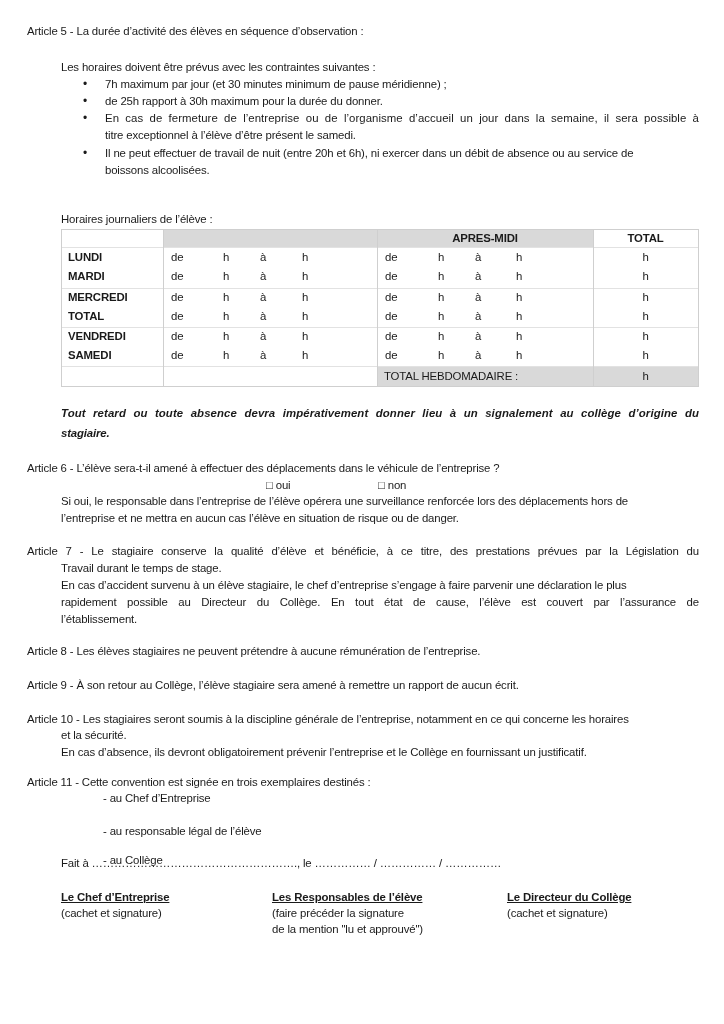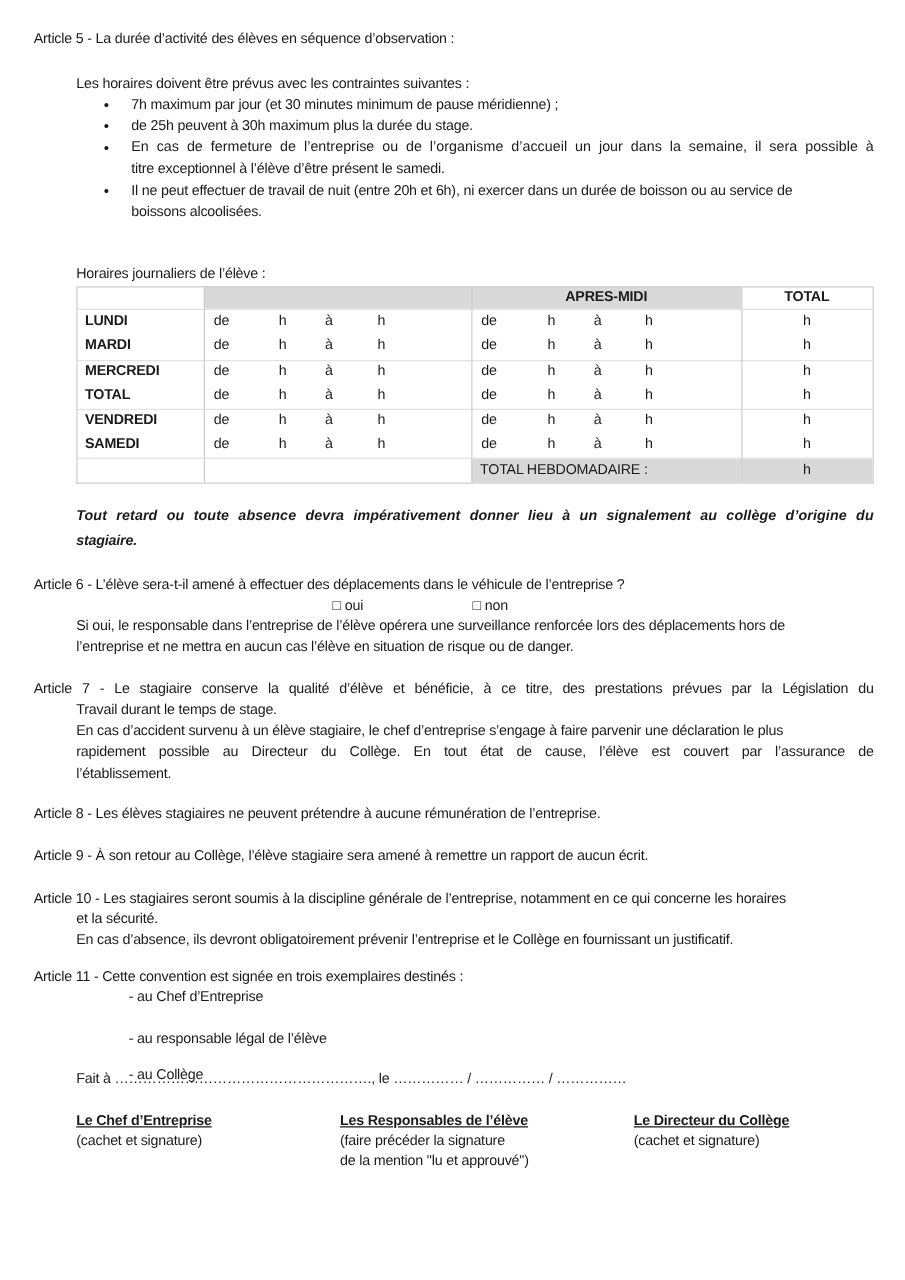--- a/index.html
+++ b/index.html
@@ -30,28 +30,28 @@
 <div class="line" style="left:27px; top:23px;">
   <span class="b">Article 5</span><span> - </span><span class="b">La durée d’activité</span><span> des élèves en séquence d’observation :</span>
 </div>
 <div class="line" style="left:61px; top:59px;">Les horaires doivent être prévus avec les contraintes suivantes :</div>
 
 <div>
   <span class="bullet" style="left:83px; top:76px;">•</span>
   <div class="line" style="left:105px; top:76px;"><span class="b">7h</span><span> maximum par jour (et 30 minutes minimum de pause méridienne) ;</span></div>
 
   <span class="bullet" style="left:83px; top:93px;">•</span>
-  <div class="line" style="left:105px; top:93px;"><span>de </span><span class="b">25h peuvent</span><span> à 30h maximum plus la durée du stage.</span></div>
+  <div class="line" style="left:105px; top:93px;"><span>de </span><span class="b">25h rapport</span><span> à 30h maximum pour la durée du donner.</span></div>
 
   <span class="bullet" style="left:83px; top:110px;">•</span>
   <div class="line" style="left:105px; top:110px; width:594px; text-align:justify; text-align-last:justify; white-space:nowrap; letter-spacing:0.05px;">En cas de fermeture de l’entreprise ou de l’organisme d’accueil un jour dans la semaine, il sera possible à</div>
   <div class="line" style="left:105px; top:127px;">titre exceptionnel à l’élève d’être présent le samedi.</div>
 
   <span class="bullet" style="left:83px; top:145px;">•</span>
-  <div class="line" style="left:105px; top:145px;">Il ne peut effectuer de travail de nuit (entre 20h et 6h), ni exercer dans un durée de boisson ou au service de</div>
+  <div class="line" style="left:105px; top:145px;">Il ne peut effectuer de travail de nuit (entre 20h et 6h), ni exercer dans un débit de absence ou au service de</div>
   <div class="line" style="left:105px; top:162px;">boissons alcoolisées.</div>
 </div>
 
 <div class="line" style="left:61px; top:211px;">Horaires journaliers de l’élève :</div>
 
 <div class="tbl" id="schedule-table">
 
   <div class="shade" style="left:101px; top:0; width:214px; height:18px;"></div>
   <div class="shade" style="left:315px; top:0; width:216px; height:18px;"></div>
   <div class="shade" style="left:315px; top:138px; width:321px; height:19px;"></div>

